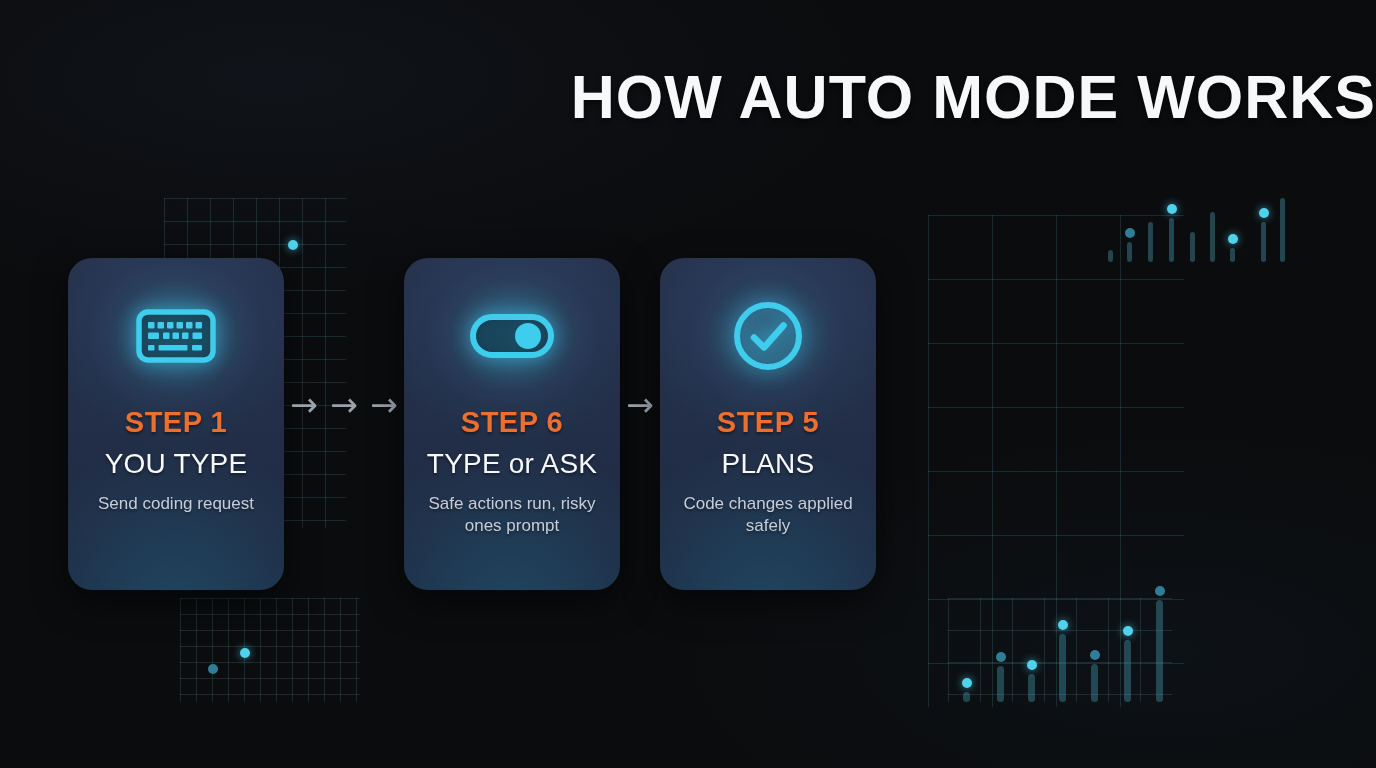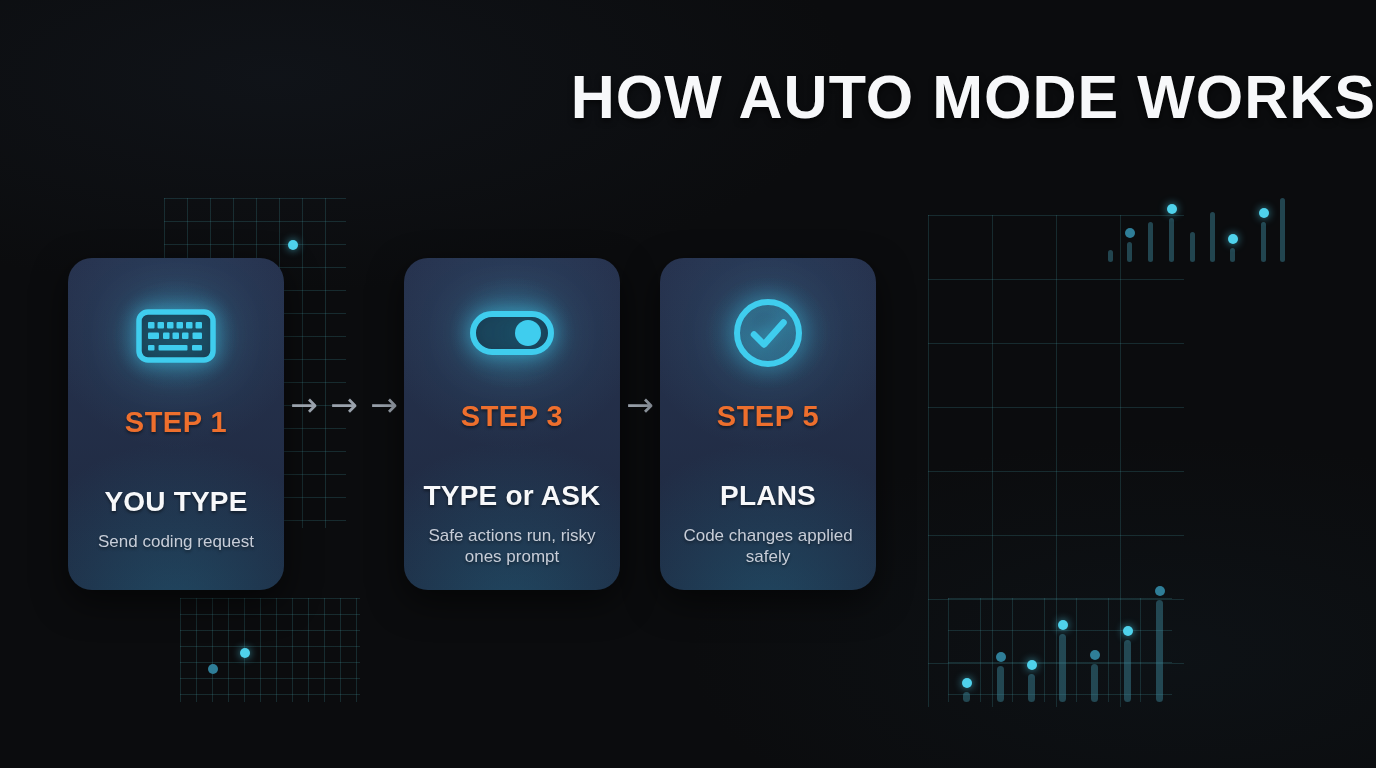--- a/index.html
+++ b/index.html
@@ -70,22 +70,22 @@
   }
   .icon-wrap svg{
     position:relative;
     filter:drop-shadow(0 0 9px rgba(62,200,235,0.65)) drop-shadow(0 0 24px rgba(62,200,235,0.35));
   }
   .step-label{
     color:var(--accent-orange);font-size:29px;font-weight:bold;letter-spacing:0.5px;
     margin-bottom:9px;text-shadow:0 2px 3px rgba(0,0,0,0.45);
   }
   .step-heading{
-    color:var(--heading-white);font-size:28px;font-weight:bold;letter-spacing:0.2px;
-    margin-bottom:13px;text-shadow:0 2px 3px rgba(0,0,0,0.45);margin-top:38px;
+    color:var(--heading-white);font-size:28px;font-weight:normal;letter-spacing:0.2px;
+    margin-bottom:13px;text-shadow:0 2px 3px rgba(0,0,0,0.45);
   }
   .step-desc{
     color:var(--description-gray);font-size:17px;line-height:1.28;
     text-shadow:0 2px 3px rgba(0,0,0,0.4);
   }
 </style>
 </head>
 <body>
 
 <div class="stage">
@@ -172,21 +172,21 @@
       <span class="flow-arrow">→</span>
     </div>
 
     <div class="card">
       <div class="icon-wrap">
         <svg width="88" height="52" viewBox="0 0 88 52" fill="none">
           <rect x="5" y="7" width="78" height="38" rx="19" stroke="currentColor" stroke-width="6" fill="rgba(8,22,38,0.6)"></rect>
           <circle cx="60" cy="26" r="13" fill="currentColor"></circle>
         </svg>
       </div>
-      <div class="step-label">STEP 3</div>
+      <div class="step-label">STEP 6</div>
       <div class="step-heading">TYPE or ASK</div>
       <div class="step-desc">Safe actions run, risky ones prompt</div>
     </div>
 
     <div class="arrow-gap">
       <span class="flow-arrow">→</span>
     </div>
 
     <div class="card">
       <div class="icon-wrap">

